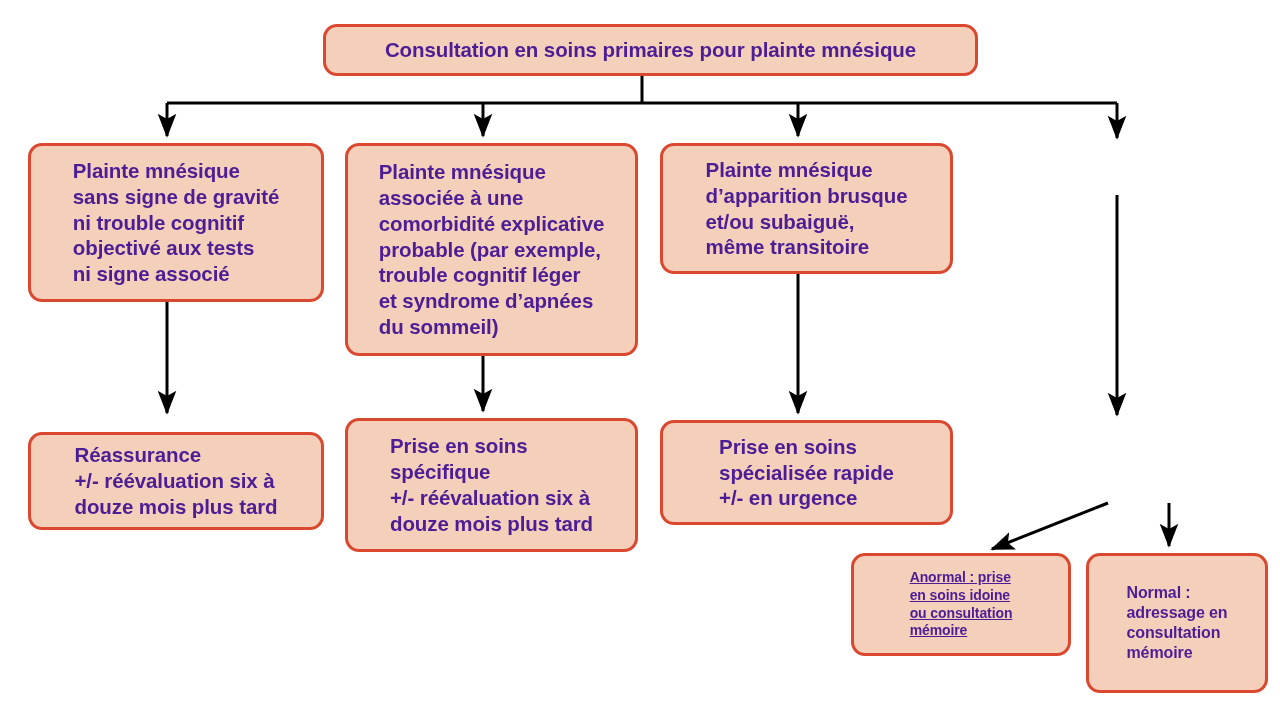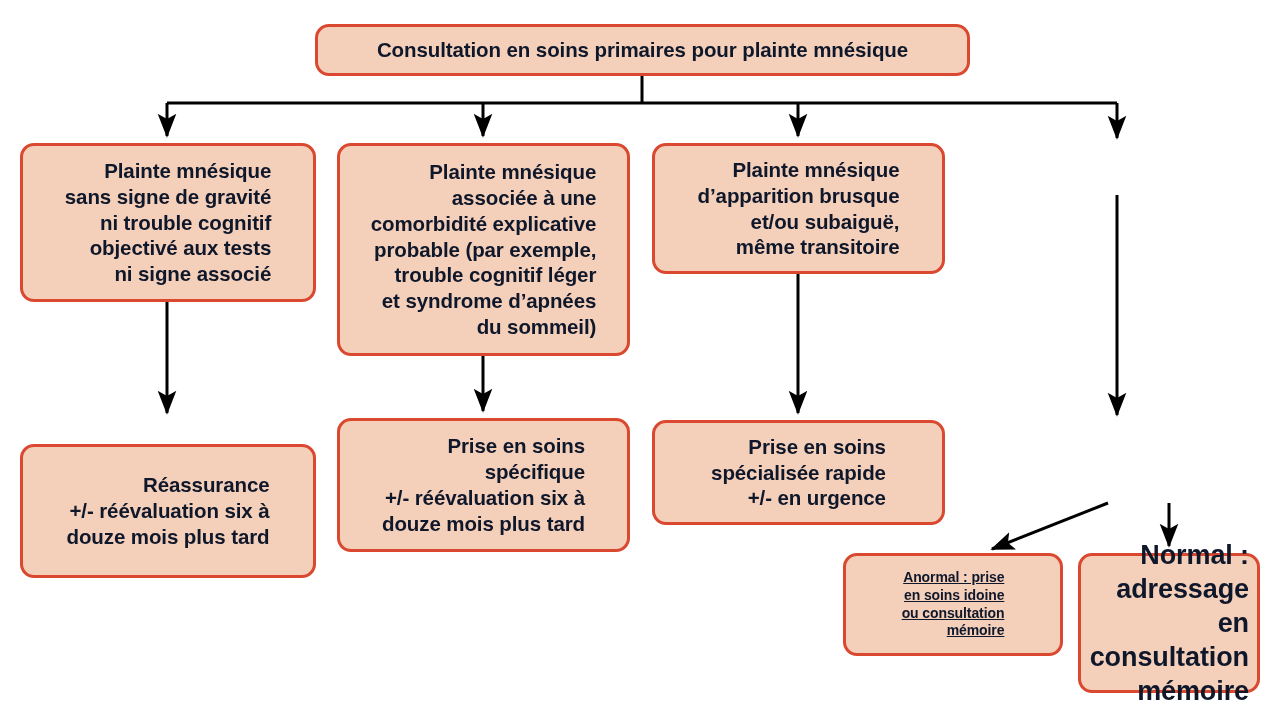--- a/index.html
+++ b/index.html
@@ -28,43 +28,44 @@
   }
   .node {
     position: absolute;
     box-sizing: border-box;
     background: #f4cfba;
     border: 3px solid #d9482f;
     border-radius: 14px;
     display: flex;
     align-items: center;
     justify-content: center;
-    text-align: right;
-    color: #0f172a;
+    text-align: left;
+    color: #4c1d95;
     font-weight: bold;
     line-height: 1.26;
     letter-spacing: -0.1px;
     z-index: 2;
+    margin-left: 8px;
   }
   .node-label {
     display: block;
     white-space: pre-line;
     padding: 0 8px;
   }
   .n-root       { left: 315px;  top: 24px;  width: 655px; height: 52px;  font-size: 20.5px; }
   .n-b1         { left: 20px;   top: 143px; width: 296px; height: 159px; font-size: 20.5px; }
   .n-b2         { left: 337px;  top: 143px; width: 293px; height: 213px; font-size: 20.5px; }
   .n-b3         { left: 652px;  top: 143px; width: 293px; height: 131px; font-size: 20.5px; }
   .n-b4         { left: 967px;  top: 145px; width: 293px; height: 50px;  font-size: 20.5px; }
-  .n-c1         { left: 20px;   top: 444px; width: 296px; height: 134px; font-size: 20.5px; }
+  .n-c1         { left: 20px;   top: 432px; width: 296px; height: 98px; font-size: 20.5px; }
   .n-c2         { left: 337px;  top: 418px; width: 293px; height: 134px; font-size: 20.5px; }
   .n-c3         { left: 652px;  top: 420px; width: 293px; height: 105px; font-size: 20.5px; }
   .n-c4         { left: 967px;  top: 422px; width: 293px; height: 78px;  font-size: 20.5px; }
   .n-d1         { left: 843px;  top: 553px; width: 220px; height: 103px; font-size: 14px; text-decoration: underline; }
-  .n-d2         { left: 1078px; top: 553px; width: 182px; height: 140px; font-size: 27px; }
+  .n-d2         { left: 1078px; top: 553px; width: 182px; height: 140px; font-size: 16px; }
 </style>
 </head>
 <body>
 
 <div id="chart-root">
 
   <svg id="connector-layer" viewBox="0 0 1280 719" width="1280" height="719" xmlns="http://www.w3.org/2000/svg">
     <defs>
       <marker id="arrowhead" markerWidth="9" markerHeight="9" refX="7.4" refY="3.2" orient="auto" markerUnits="strokeWidth">
         <path d="M0,0.1 L8,3.2 L0,6.3 L1.7,3.2 Z" fill="#000000"></path>

